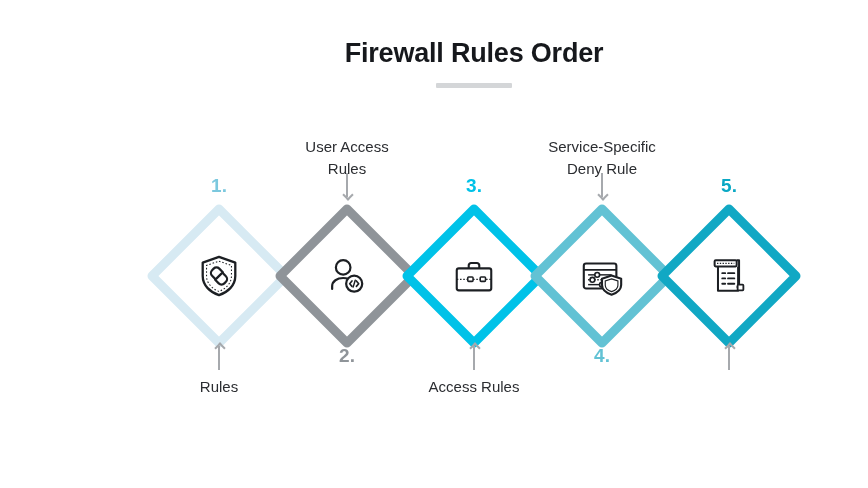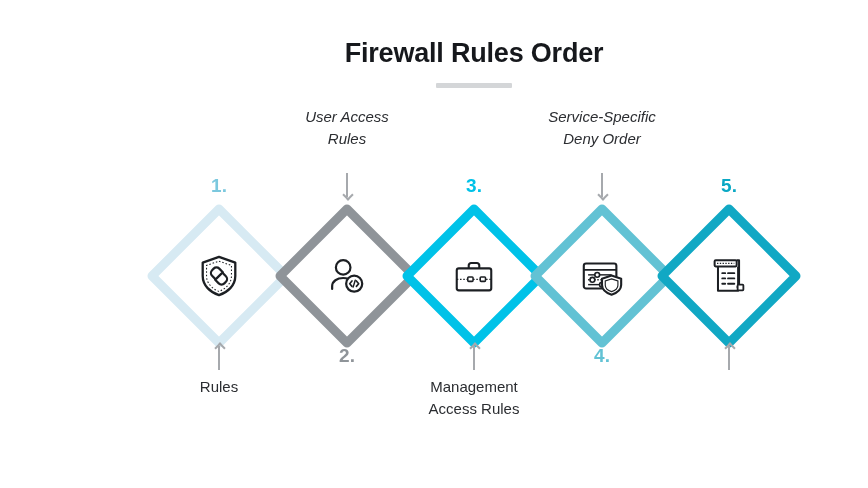--- a/index.html
+++ b/index.html
@@ -119,21 +119,21 @@
     position: absolute;
     left: 0;
     width: 180px;
     text-align: center;
     font-size: 15px;
     color: #2b2d31;
     line-height: 22px;
     font-weight: normal;
   }
   .step.up .step-label   { top: 376px; }
-  .step.down .step-label { top: 106px; font-style: italic; }
+  .step.down .step-label { top: 136px; }
 
   
   .connector {
     position: absolute;
     left: 50%;
     transform: translateX(-50%);
     width: 2px;
     background: #a6a9ad;
   }
   .step.up .connector   { top: 346px; height: 24px; }
@@ -236,21 +236,20 @@
             <line x1="6" y1="27.5" x2="42" y2="27.5" stroke="#1c1f23" stroke-width="1.3" stroke-dasharray="1.6 1.8"></line>
             <rect x="17.5" y="25" width="5.5" height="4.6" rx="0.9" fill="#ffffff" stroke="#1c1f23" stroke-width="1.6"></rect>
             <rect x="30.5" y="25" width="5.5" height="4.6" rx="0.9" fill="#ffffff" stroke="#1c1f23" stroke-width="1.6"></rect>
           </svg>
         </div>
       </div>
 
       <div class="connector"></div>
 
       <div class="step-label">
-        <div>Management</div>
         <div>Access Rules</div>
       </div>
     </div>
 
     <div class="step down" id="step-4">
       <div class="step-num" style="color:#62c2d4">4.</div>
 
       <div class="diamond-wrap">
         <svg viewBox="0 0 150 150" aria-hidden="true">
           <path d="M75 8 L142 75 L75 142 L8 75 Z" fill="#ffffff" stroke="#62c2d4" stroke-width="9" stroke-linejoin="round"></path>
@@ -268,21 +267,21 @@
             <path d="M34 23.5 L44 26.8 V33.5 C44 38.6 39.6 41.8 34 43.6 C28.4 41.8 24 38.6 24 33.5 V26.8 Z" fill="#ffffff" stroke="#1c1f23" stroke-width="2.2" stroke-linejoin="round"></path>
             <path d="M34 27 L40.6 29.2 V33.6 C40.6 36.9 37.7 39.1 34 40.3 C30.3 39.1 27.4 36.9 27.4 33.6 V29.2 Z" fill="none" stroke="#1c1f23" stroke-width="1.2"></path>
           </svg>
         </div>
       </div>
 
       <div class="connector"></div>
 
       <div class="step-label">
         <div>Service-Specific</div>
-        <div>Deny Order</div>
+        <div>Deny Rule</div>
       </div>
     </div>
 
     <div class="step up" id="step-5">
       <div class="step-num" style="color:#0aa8c4">5.</div>
 
       <div class="diamond-wrap">
         <svg viewBox="0 0 150 150" aria-hidden="true">
           <path d="M75 8 L142 75 L75 142 L8 75 Z" fill="#ffffff" stroke="#11a8c4" stroke-width="9" stroke-linejoin="round"></path>
         </svg>

